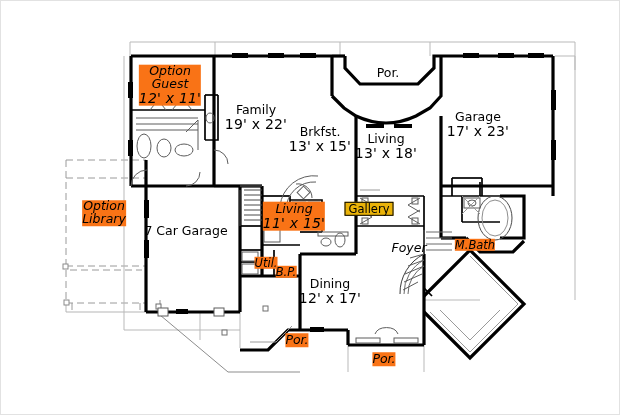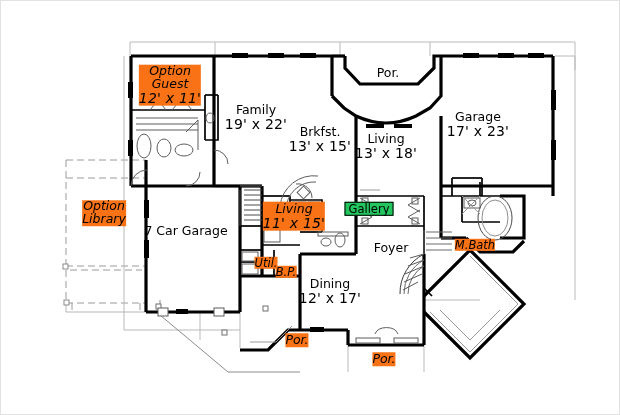--- a/index.html
+++ b/index.html
@@ -35,21 +35,21 @@
     display: block;
     font-size: 12.5px;
   }
   .room-label .rl-dim {
     display: block;
     font-size: 14px;
     letter-spacing: 0.2px;
   }
   .room-label.two-line .rl-name { line-height: 1.02; }
   .label-boxed {
-    background: #22c55e;
+    background: #eab308;
     border: 1px solid #000000;
     padding: 0px 3px;
   }
   .label-plain-bg {
     background: #f97316;
     font-style: italic;
   }
   .small-name .rl-name { font-size: 11.5px; }
 </style>
 </head>
@@ -345,21 +345,21 @@
   </div>
 
   <div class="room-label label-boxed small-name" style="left:369px; top:209px;">
     <span class="rl-name">Gallery</span>
   </div>
 
   <div class="room-label label-plain-bg small-name" style="left:475px; top:214px;margin-top:31px;">
     <span class="rl-name">M.Bath</span>
   </div>
 
-  <div class="room-label" style="left:391px; top:248px;">
+  <div class="room-label" style="left:409px; top:248px;font-style:italic;">
     <span class="rl-name">Foyer</span>
   </div>
 
   <div class="room-label label-plain-bg small-name" style="left:266px; top:263px;">
     <span class="rl-name">Util.</span>
   </div>
 
   <div class="room-label label-plain-bg small-name" style="left:286px; top:272px;text-align:center;">
     <span class="rl-name">B.P.</span>
   </div>

